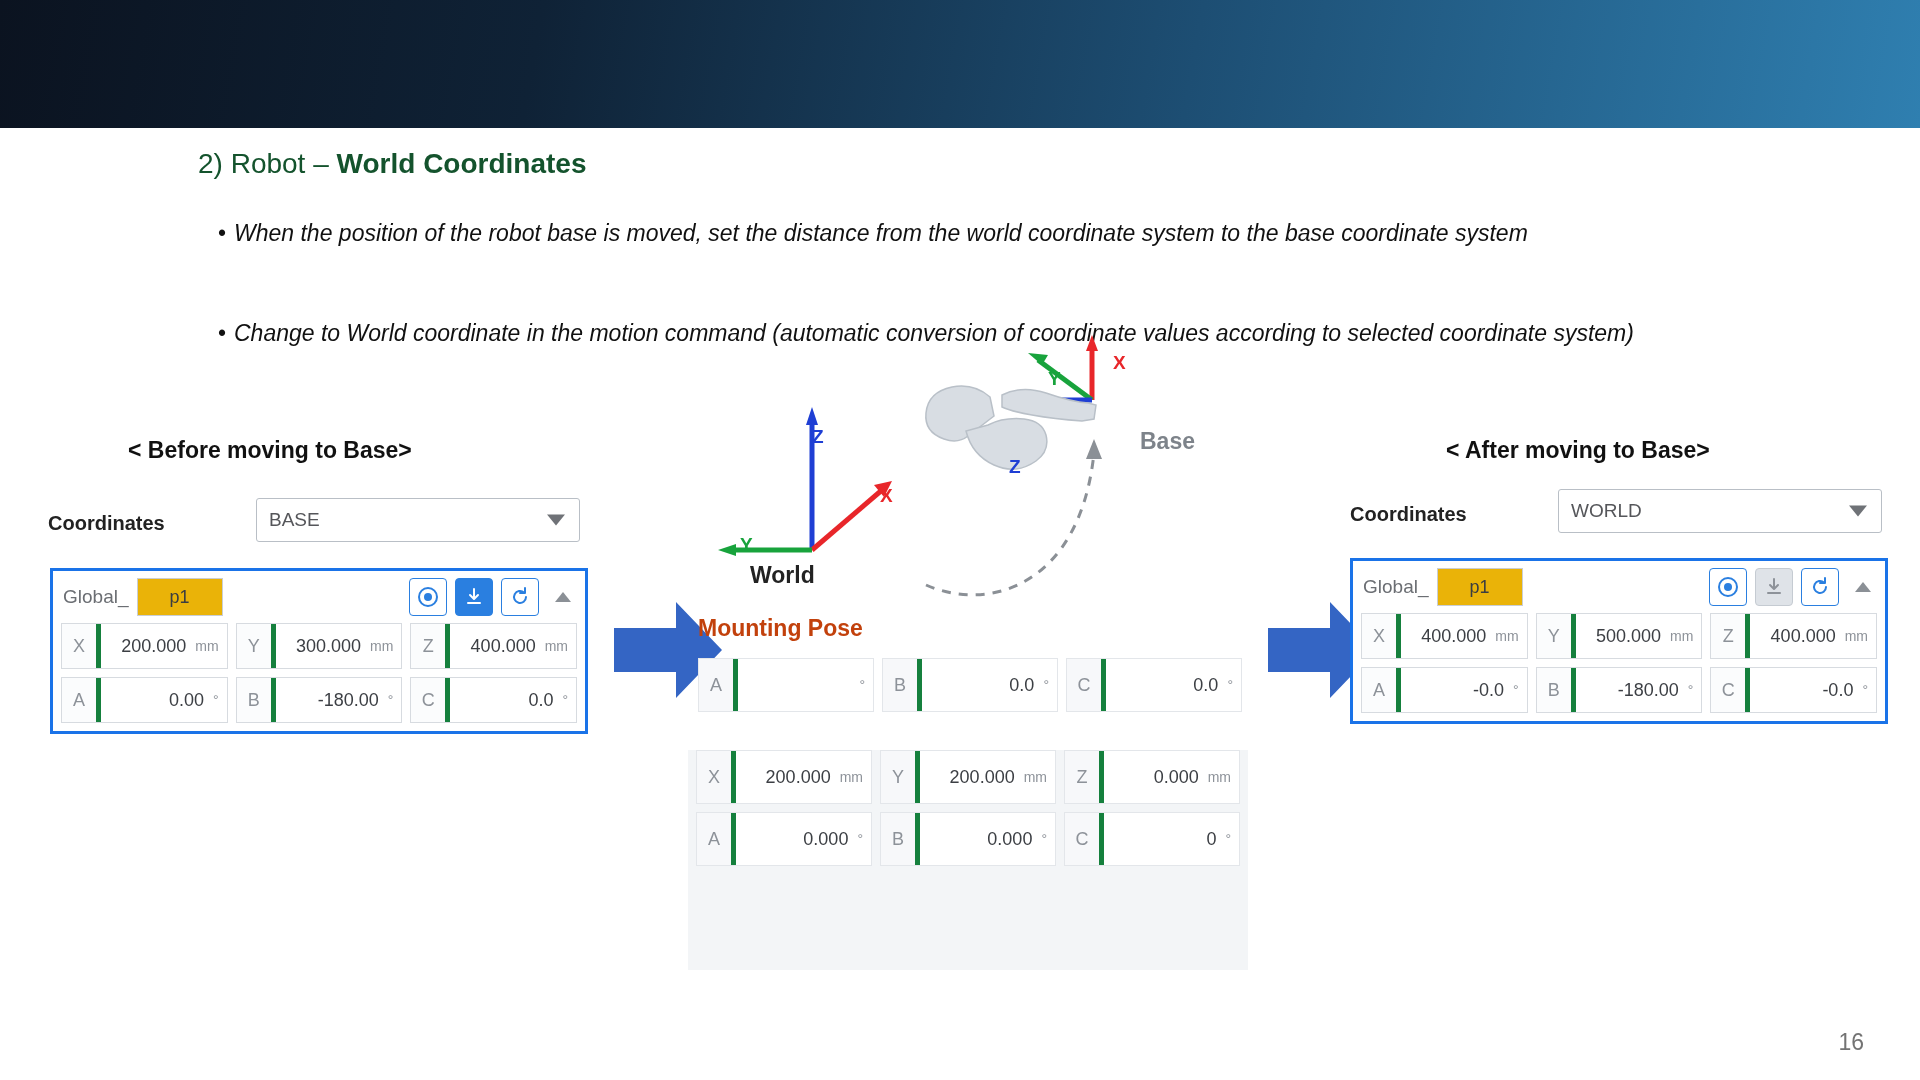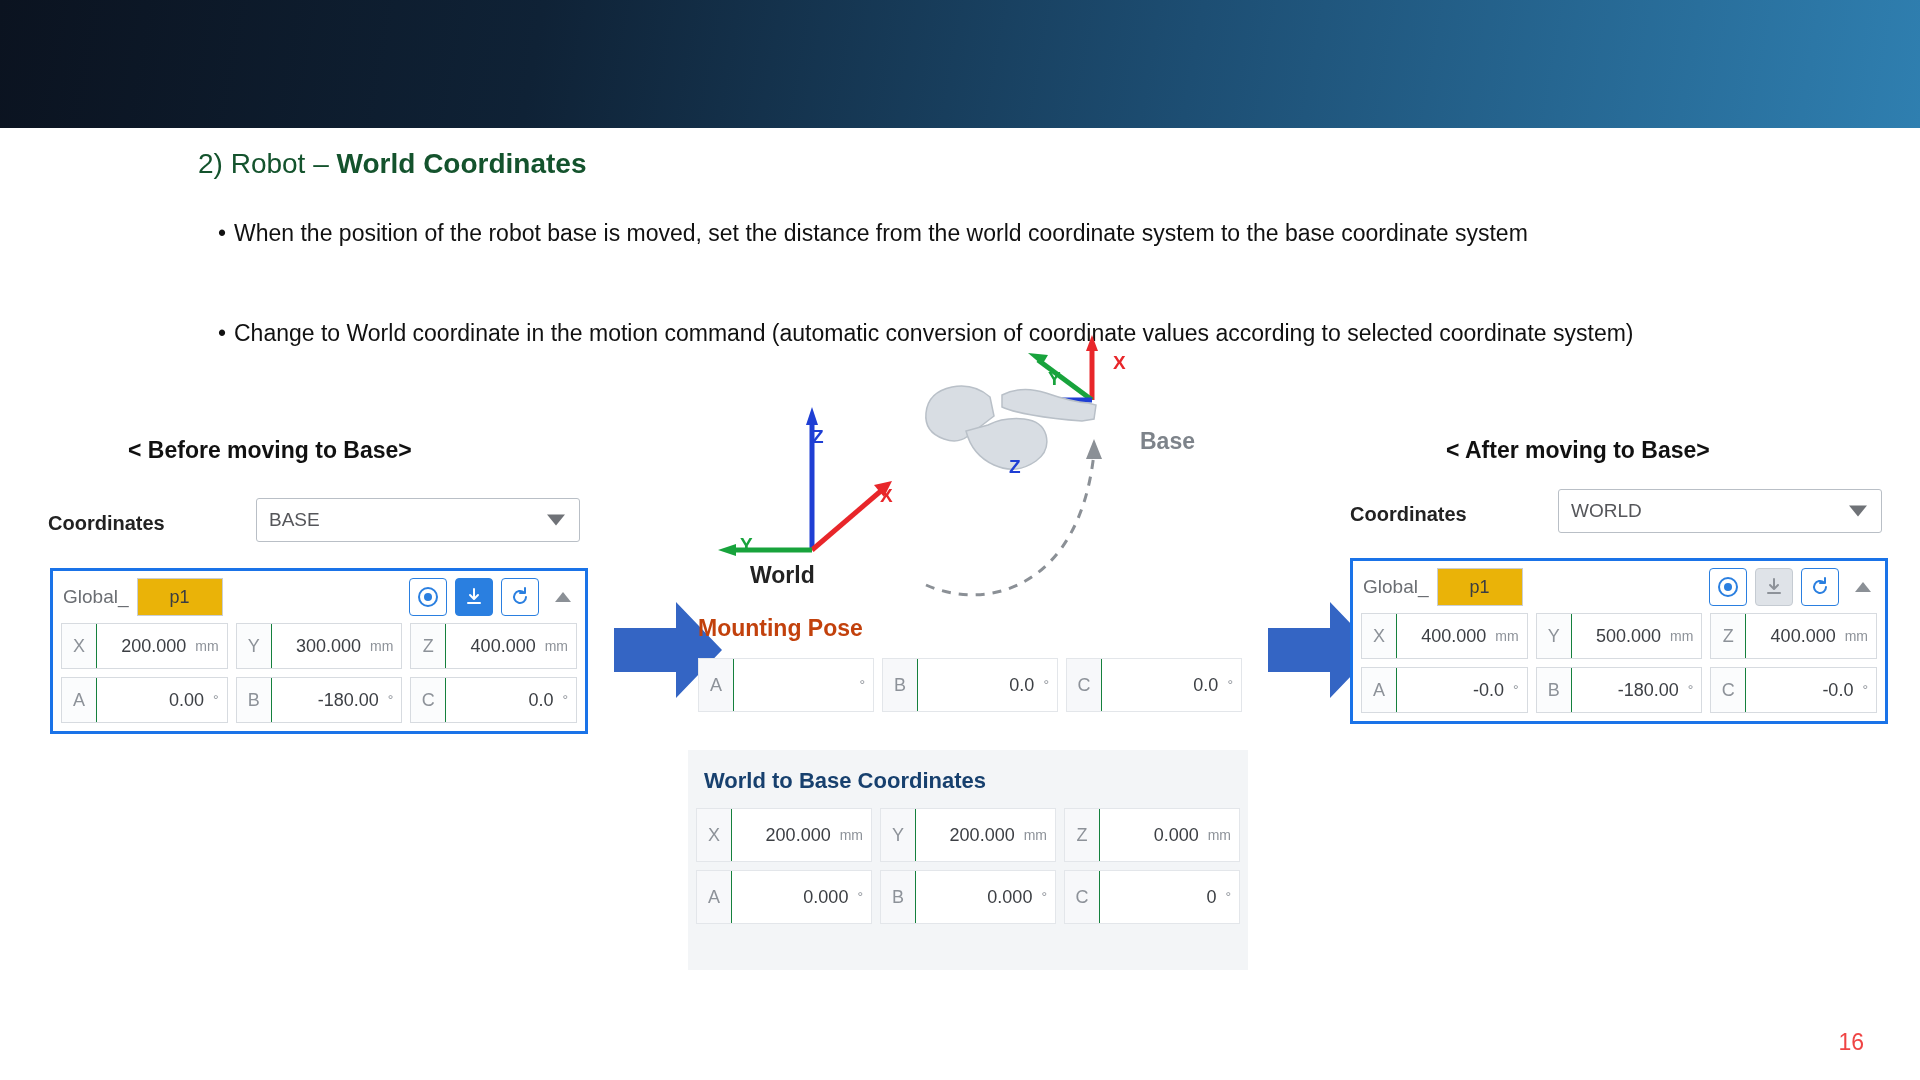--- a/index.html
+++ b/index.html
@@ -37,21 +37,21 @@
   }
   .section-title .light { font-weight:400; }
 
   .bullet {
     position:absolute;
     font-size:23px; color:#111; line-height:42px;
   }
   .b1 { left:218px; top:212px; width:1640px; }
   .b2 { left:218px; top:312px; width:1640px; }
   .bullet .dot { position:absolute; left:0; top:0; }
-  .bullet .txt { display:block; margin-left:16px; }
+  .bullet .txt { display:block; margin-left:16px;font-style:italic; }
 
   
   .caption {
     position:absolute; font-size:23px; font-weight:700; color:#111;
   }
   .cap-left { left:128px; top:437px; }
   .cap-right { left:1446px; top:437px; }
 
   
   .coord-label { position:absolute; font-size:20px; font-weight:700; color:#222; }
@@ -98,39 +98,39 @@
 
   .row { display:flex; gap:8px; padding:0 8px 8px 8px; }
   .cell {
     flex:1; display:flex; align-items:center; height:46px;
     border:1px solid #d7dbe0; background:#fbfcfd;
   }
   .cell .k { width:34px; text-align:center; font-size:18px; color:#8d9299; }
   .cell .v {
     flex:1; text-align:right; padding-right:6px; font-size:18px; color:#3c3f44;
     background:#ffffff; height:100%; display:flex; align-items:center; justify-content:flex-end;
-    border-left:1px solid #15803d;
+    border-left:5px solid #15803d;
   }
   .cell .u { font-size:14px; color:#8d9299; padding:0 8px 0 3px; background:#fff; height:100%; display:flex; align-items:center; }
 
   
   .mid-title { position:absolute; font-size:23px; font-weight:700; color:#c2410c; }
 
   .flat-panel { position:absolute; background:#f3f5f7; }
   .flat-panel .row { padding:0 8px 8px 8px; }
   .flat-panel .cell { background:#f7f8fa; border:1px solid #e3e6ea; }
   .panel-title {
     font-size:22px; font-weight:700; color:#17406e; padding:18px 0 14px 16px;
   }
 
   
   .arrow { position:absolute; }
 
   
-  .pageno { position:absolute; right:56px; bottom:24px; font-size:23px; color:#ef4444; }
+  .pageno { position:absolute; right:56px; bottom:24px; font-size:23px; color:#737373; }
 
   .axis-label { position:absolute; font-weight:700; font-size:19px; }
 </style>
 </head>
 <body>
 
 <div class="header">
 </div>
 
 <div class="section-title">
@@ -281,21 +281,20 @@
     </div>
     <div class="cell" style="height:54px;">
       <span class="k">C</span>
       <span class="v">0.0</span>
       <span class="u">°</span>
     </div>
   </div>
 </div>
 
 <div class="flat-panel" style="left:688px; top:750px; width:560px; height:220px;">
-  <div class="panel-title">World to Base Coordinates</div>
   <div class="row">
     <div class="cell" style="height:54px;">
       <span class="k">X</span>
       <span class="v">200.000</span>
       <span class="u">mm</span>
     </div>
     <div class="cell" style="height:54px;">
       <span class="k">Y</span>
       <span class="v">200.000</span>
       <span class="u">mm</span>

